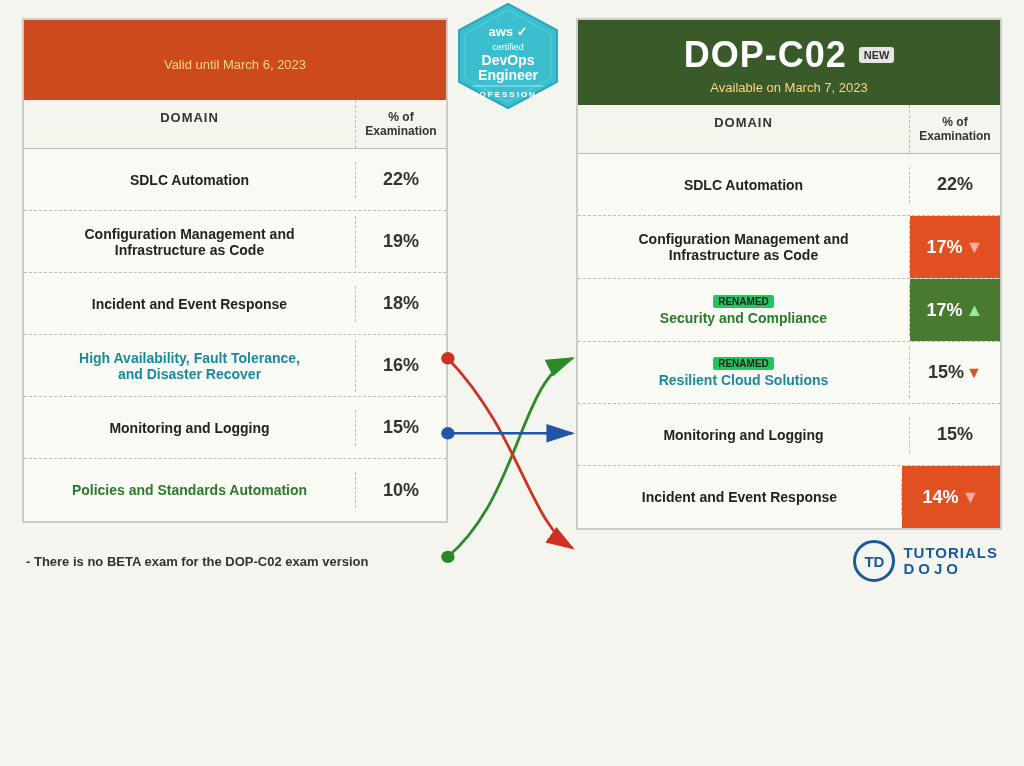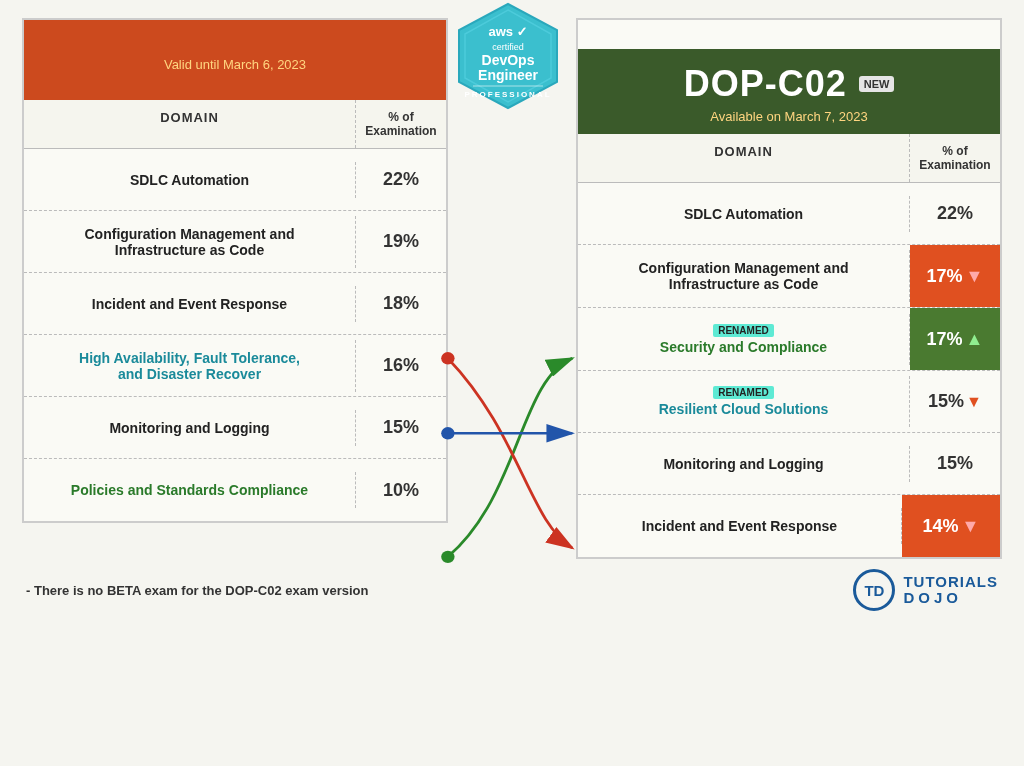--- a/index.html
+++ b/index.html
@@ -71,21 +71,20 @@
     }
     .right-header {
       background: #3a5a2a;
       padding: 14px 10px 10px 10px;
       text-align: center;
       min-height: 80px;
       display: flex;
       flex-direction: column;
       align-items: center;
       justify-content: flex-end;
-      margin-top: 29px;
     }
     .right-header-title-wrap {
       display: flex;
       align-items: center;
       gap: 8px;
     }
     .right-header-title {
       font-size: 36px;
       font-weight: 900;
       color: #fff;
@@ -184,21 +183,21 @@
     }
     .arrow-up {
       color: #90ee90;
       font-size: 18px;
     }
     .arrow-down {
       color: #ffaaaa;
       font-size: 18px;
     }
     .renamed-badge {
-      background: #5eead4;
+      background: #22c55e;
       color: #222;
       font-size: 10px;
       font-weight: 900;
       padding: 1px 5px;
       border-radius: 2px;
       margin-bottom: 2px;
       display: inline-block;
     }
     .domain-cell-inner {
       display: flex;
@@ -299,21 +298,21 @@
         <div class="domain-cell teal">High Availability, Fault Tolerance,<br>and Disaster Recover</div>
         <div class="pct-cell">16%</div>
       </div>
 
       <div class="data-row">
         <div class="domain-cell">Monitoring and Logging</div>
         <div class="pct-cell">15%</div>
       </div>
 
       <div class="data-row">
-        <div class="domain-cell green">Policies and Standards Compliance</div>
+        <div class="domain-cell green">Policies and Standards Automation</div>
         <div class="pct-cell">10%</div>
       </div>
     </div>
 
     <div style="width:120px; position:relative; flex-shrink:0;">
 
       <div class="aws-badge-wrap">
         <svg width="110" height="130" viewBox="0 0 110 130">
 
           <polygon points="55,4 104,30 104,82 55,108 6,82 6,30" fill="#3bbfce" stroke="#2aa8bc" stroke-width="2"></polygon>

